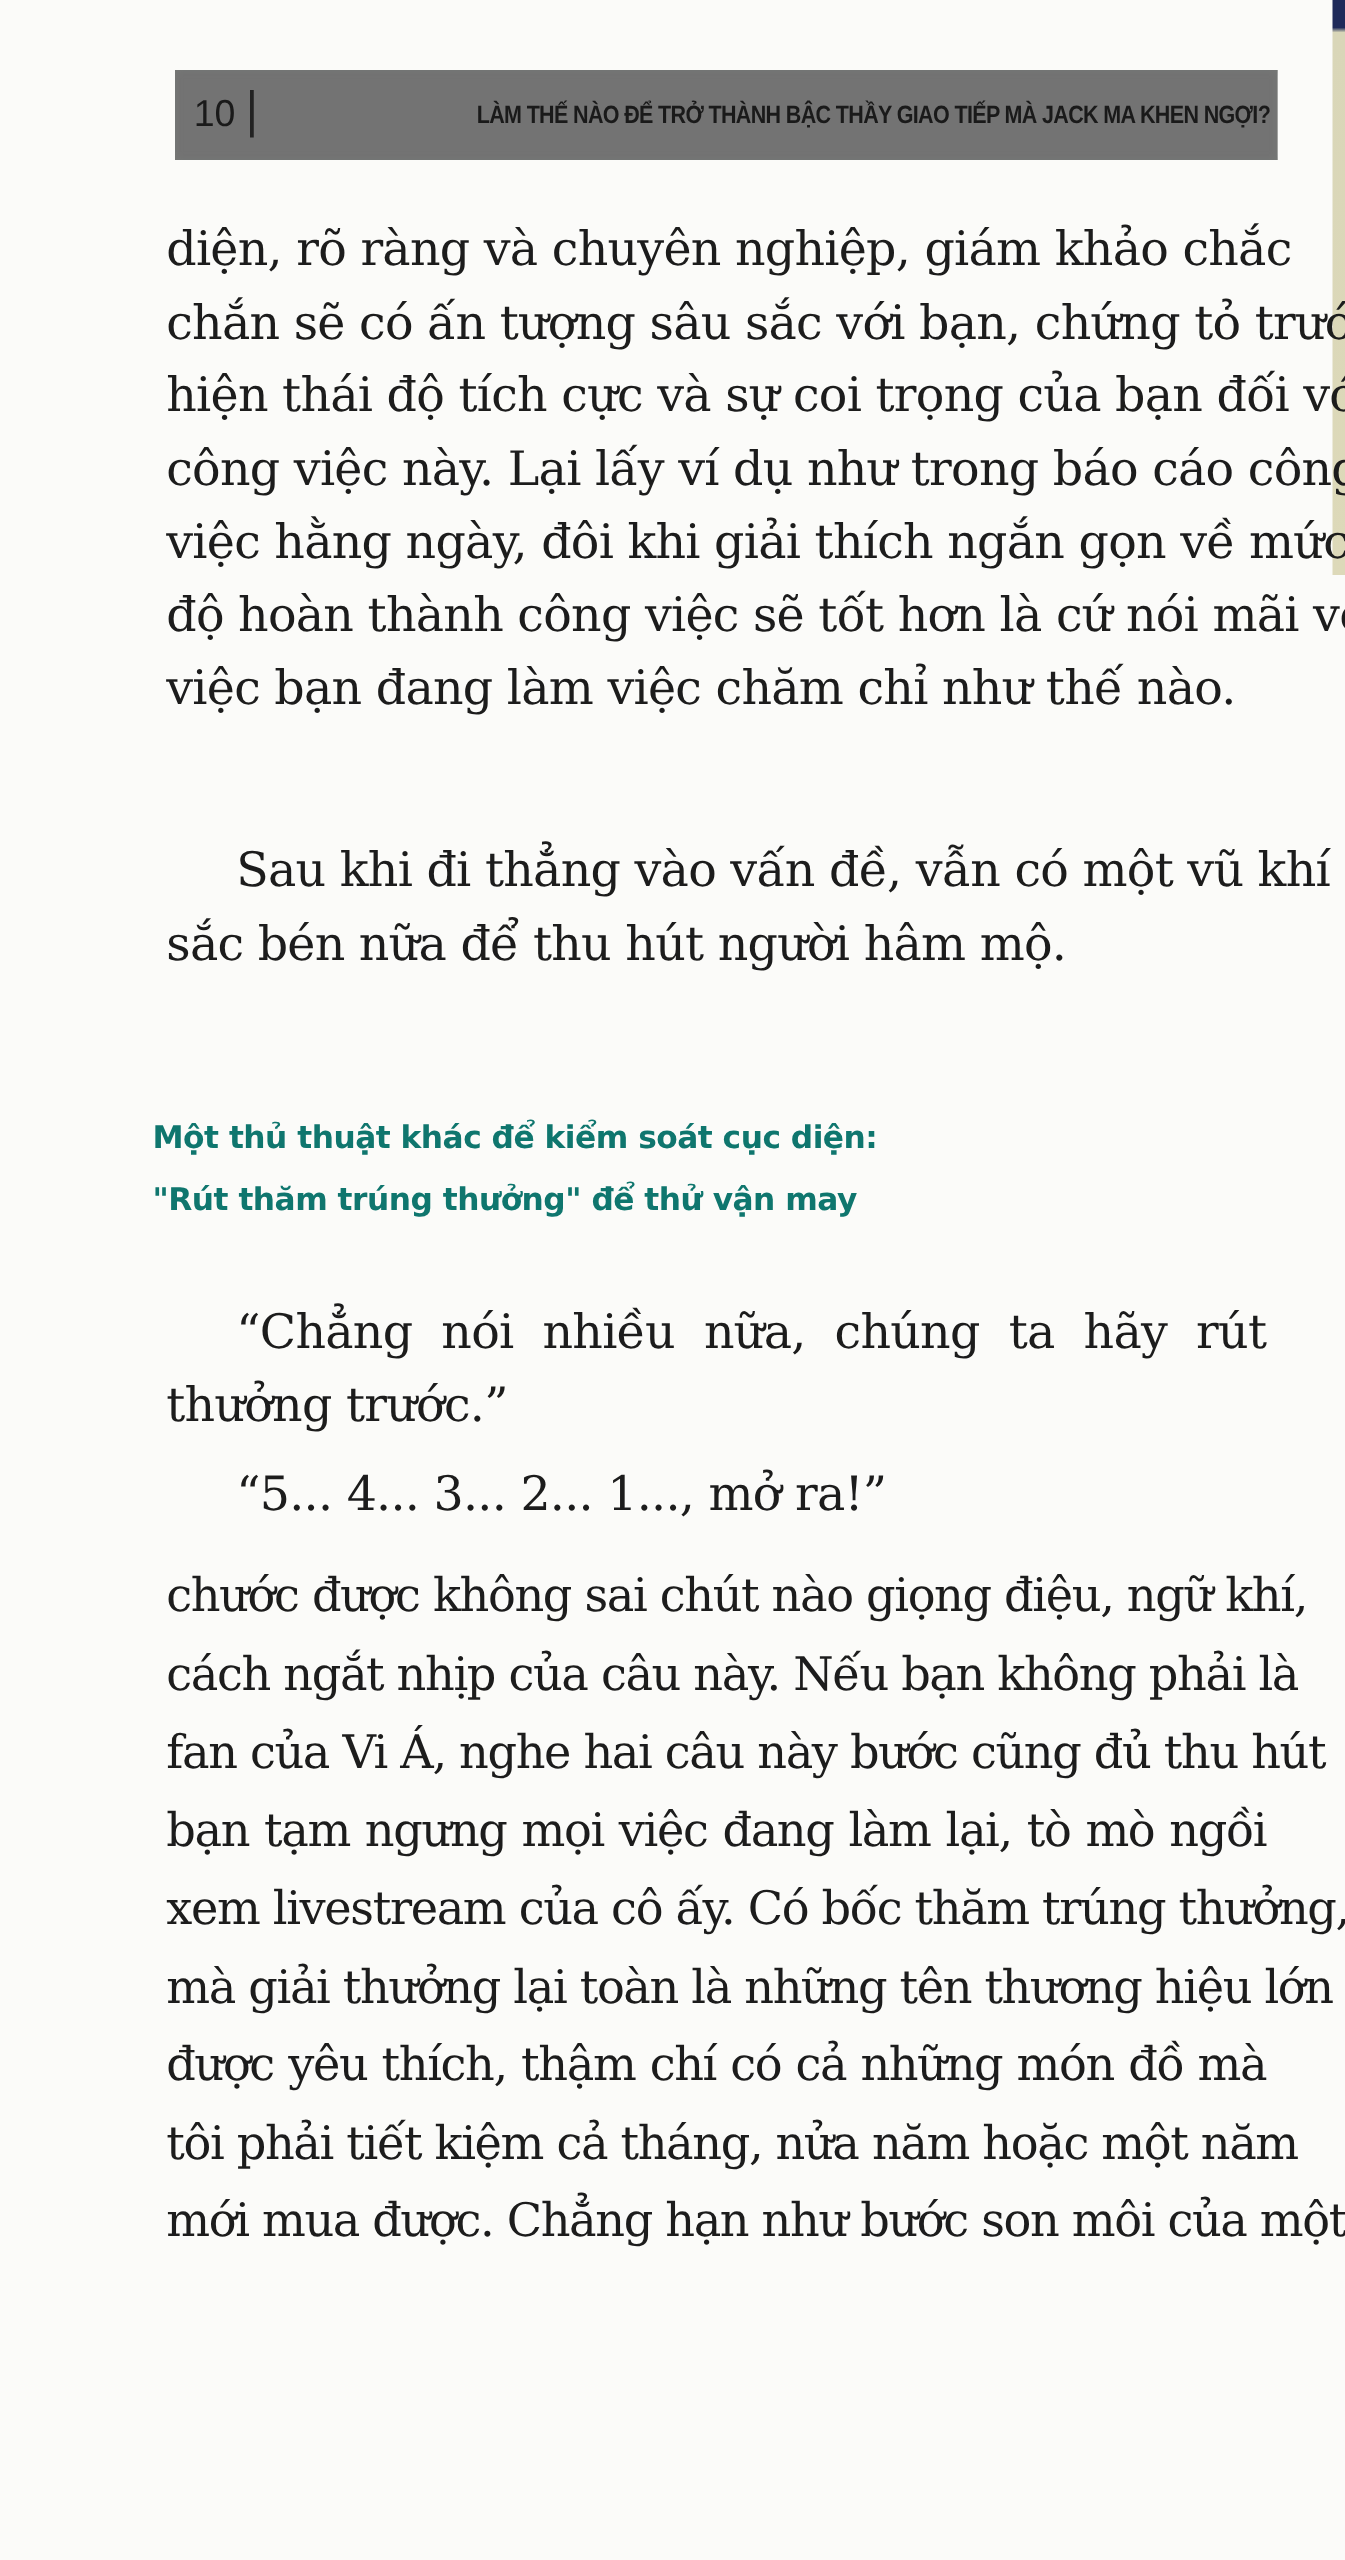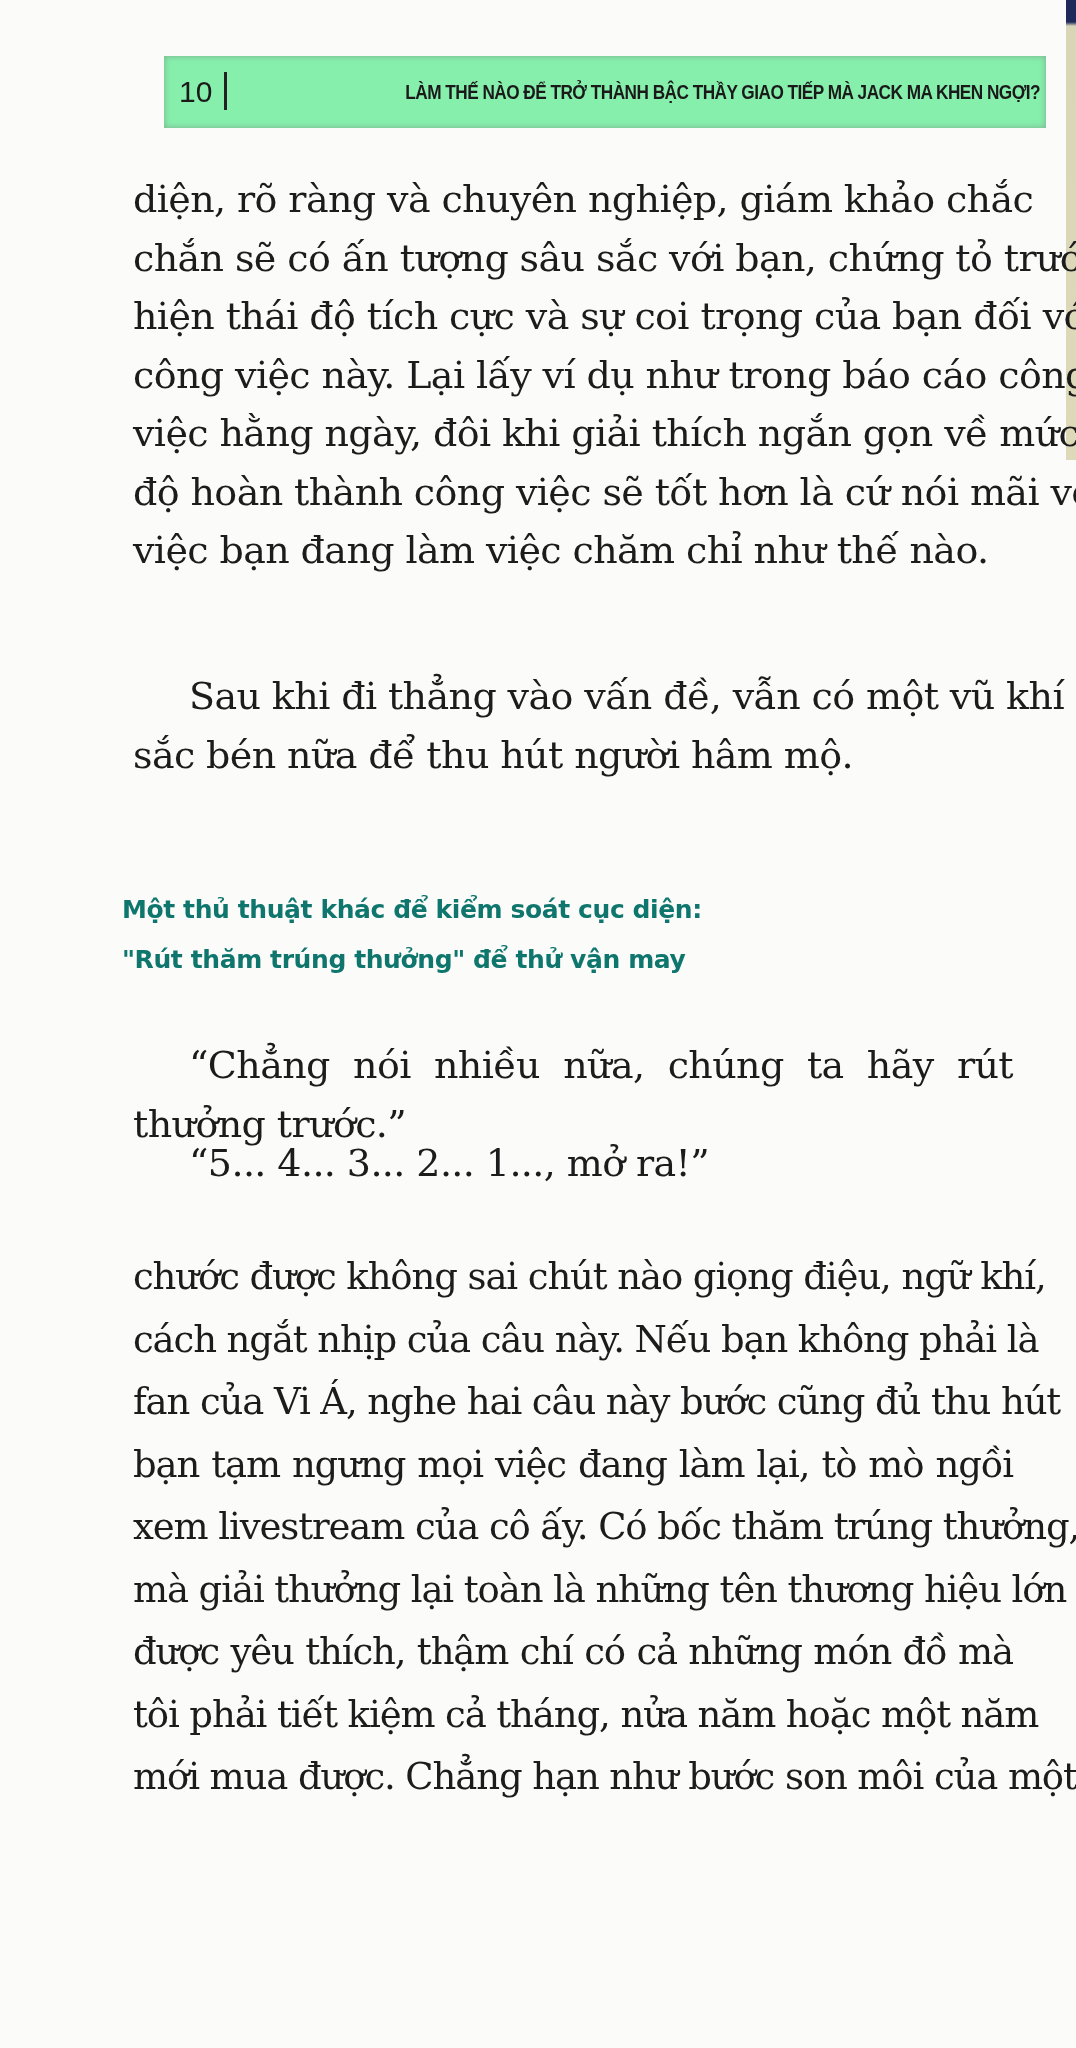--- a/index.html
+++ b/index.html
@@ -22,25 +22,24 @@
       width: 10px;
       height: 460px;
       background: linear-gradient(to bottom, #1f2a5a 0px, #1f2a5a 22px, #d9d6b8 26px, #ddd9b9 100%);
     }
     .running-header {
       position: absolute;
       left: 140px;
       top: 56px;
       width: 882px;
       height: 72px;
-      background: #86efac;
+      background: #737373;
       box-shadow: inset 0 0 6px rgba(120,125,122,0.6);
       font-family: "Liberation Sans", sans-serif;
       color: #1a1a1a;
-      margin-left: 24px;
     }
     .page-number {
       position: absolute;
       left: 15px;
       top: 18px;
       font-size: 30px;
       line-height: 36px;
     }
     .header-sep {
       position: absolute;
@@ -97,21 +96,21 @@
       font-size: 25px;
       line-height: 50px;
       color: #0f766e;
       letter-spacing: -0.4px;
     }
     .heading .line {
       display: block;
       white-space: nowrap;
     }
     .p3 { top: 1036px; }
-    .p4 { top: 1134px; }
+    .p4 { top: 1166px; }
     .p5 {
       top: 1246px;
       line-height: 62.5px;
       font-size: 37px;
       letter-spacing: -1.1px;
     }
     .p5 .line { height: 62.5px; }
   </style>
 </head>
 <body>

